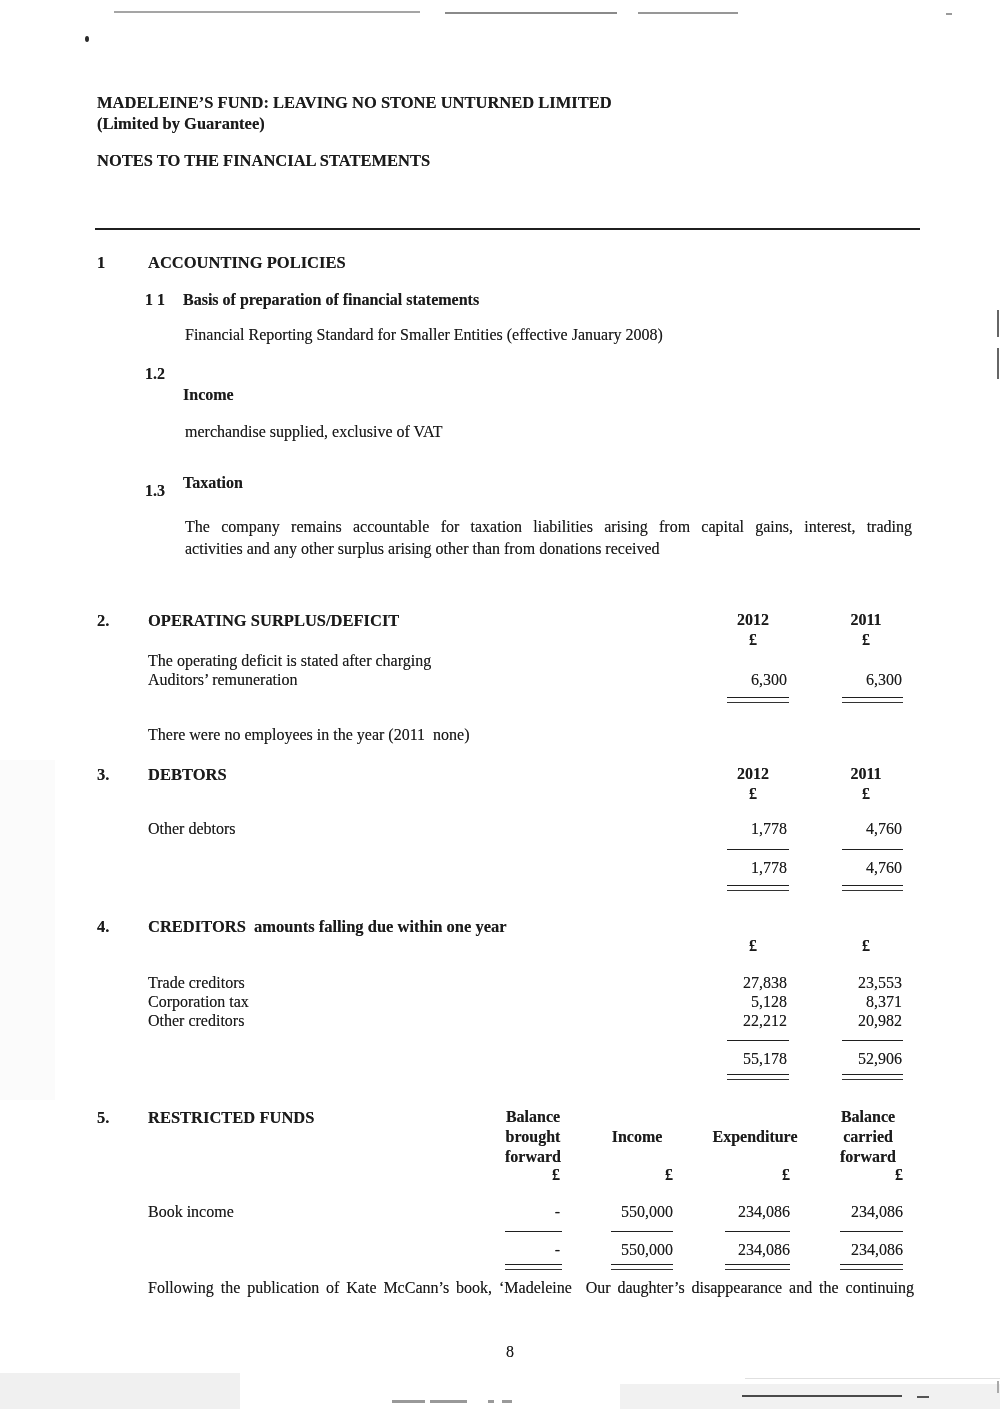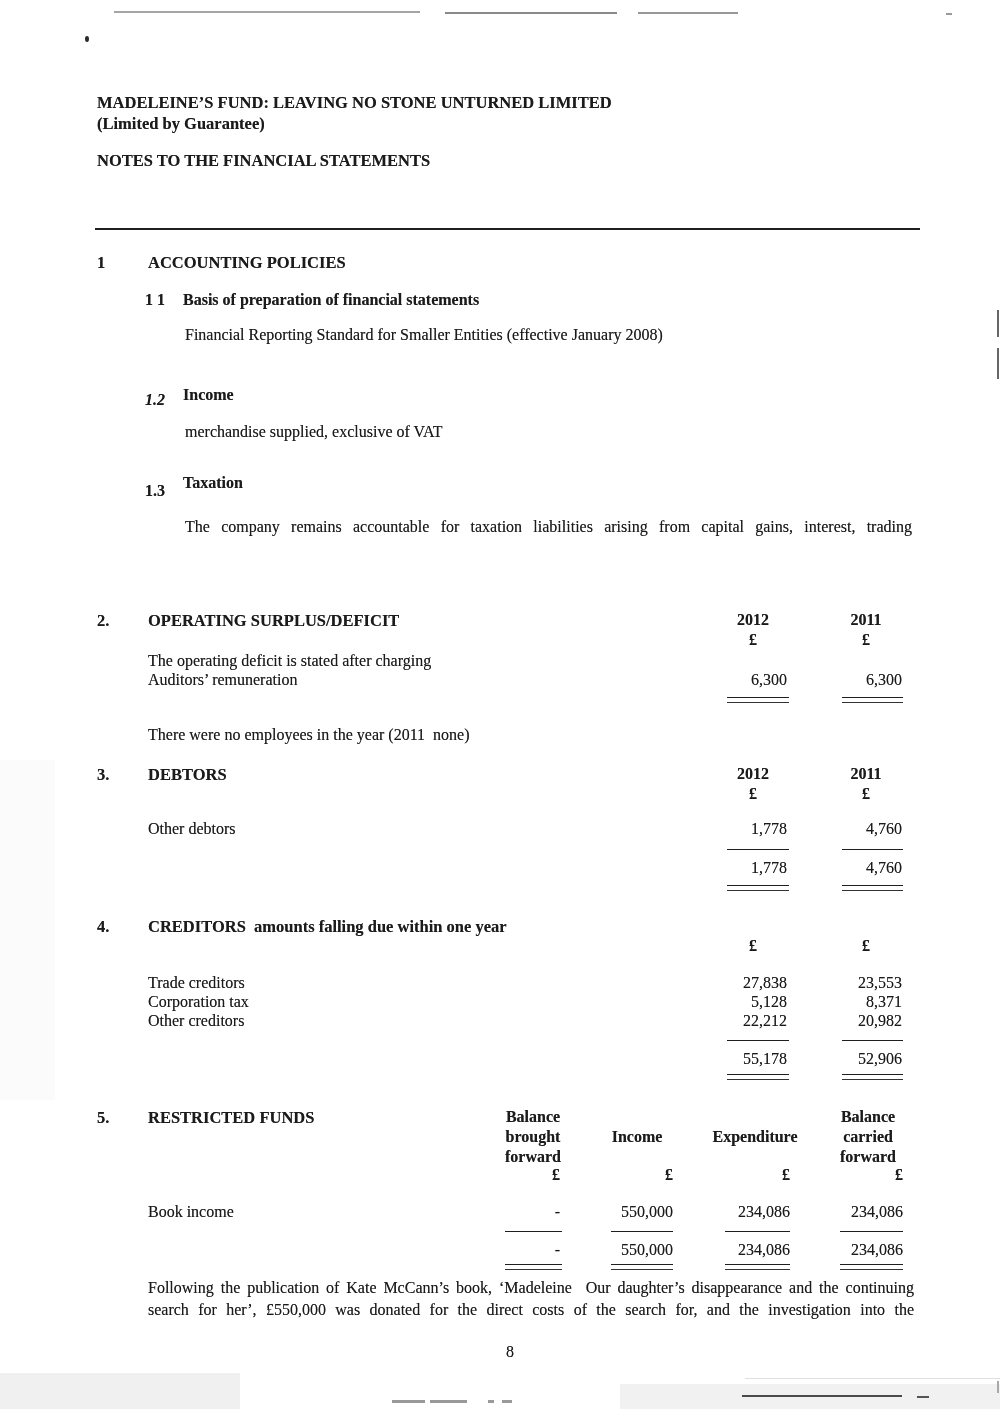--- a/index.html
+++ b/index.html
@@ -45,30 +45,31 @@
   <div>
     <span class="abs b t16" style="left:97px;top:253px;">1</span>
     <span class="abs b t16" style="left:148px;top:253px;">ACCOUNTING POLICIES</span>
 
     <span class="abs b t15" style="left:145px;top:290px;">1 1</span>
     <span class="abs b t15" style="left:183px;top:290px;">Basis of preparation of financial statements</span>
     <div class="abs para" style="left:185px;top:324px;width:727px;">
       <div class="ll">Financial Reporting Standard for Smaller Entities (effective January 2008)</div>
     </div>
 
-    <span class="abs b t15" style="left:145px;top:390px;font-style:italic;">1.2</span>
+    <span class="abs b t15" style="left:145px;top:364px;">1.2</span>
     <span class="abs b t15" style="left:183px;top:385px;">Income</span>
     <div class="abs para" style="left:185px;top:421px;width:727px;">
       <div class="ll">merchandise supplied, exclusive of VAT</div>
     </div>
 
     <span class="abs b t15" style="left:145px;top:481px;">1.3</span>
     <span class="abs b t15" style="left:183px;top:473px;">Taxation</span>
     <div class="abs para" style="left:185px;top:516px;width:727px;">
       <div class="jl">The company remains accountable for taxation liabilities arising from capital gains, interest, trading</div>
+      <div class="ll">activities and any other surplus arising other than from donations received</div>
     </div>
   </div>
 
   <div>
     <span class="abs b t16" style="left:97px;top:611px;">2.</span>
     <span class="abs b t16" style="left:148px;top:611px;">OPERATING SURPLUS/DEFICIT</span>
     <div class="abs colhead" style="left:703px;top:611px;width:100px;">2012</div>
     <div class="abs colhead" style="left:816px;top:611px;width:100px;">2011</div>
     <div class="abs colhead" style="left:703px;top:631px;width:100px;">£</div>
     <div class="abs colhead" style="left:816px;top:631px;width:100px;">£</div>
@@ -162,21 +163,20 @@
     <div class="abs num-val" style="left:700px;top:1241px;width:90px;">234,086</div>
     <div class="abs num-val" style="left:813px;top:1241px;width:90px;">234,086</div>
 
     <div class="abs rule-double" style="left:505px;top:1264px;width:57px;"></div>
     <div class="abs rule-double" style="left:611px;top:1264px;width:62px;"></div>
     <div class="abs rule-double" style="left:725px;top:1264px;width:65px;"></div>
     <div class="abs rule-double" style="left:840px;top:1264px;width:63px;"></div>
 
     <div class="abs para" style="left:148px;top:1277px;width:766px;">
       <div class="jl">Following the publication of Kate McCann’s book, ‘Madeleine&nbsp; Our daughter’s disappearance and the continuing</div>
-      <div class="jl">search for her’, £550,000 was donated for the direct costs of the search for, and the investigation into the</div>
     </div>
   </div>
 
   <div class="abs t15" style="left:460px;top:1342px;width:100px;text-align:center;">8</div>
 
   <div class="abs" style="left:0px;top:1373px;width:240px;height:36px;background:#f0f0f0;"></div>
   <div class="abs" style="left:620px;top:1384px;width:380px;height:25px;background:#f1f1f1;"></div>
   <div class="abs" style="left:745px;top:1378px;width:255px;height:1px;background:#e0e0e0;"></div>
   <div class="abs" style="left:392px;top:1400px;width:33px;height:3px;background:#999;"></div>
   <div class="abs" style="left:430px;top:1400px;width:37px;height:3px;background:#999;"></div>

